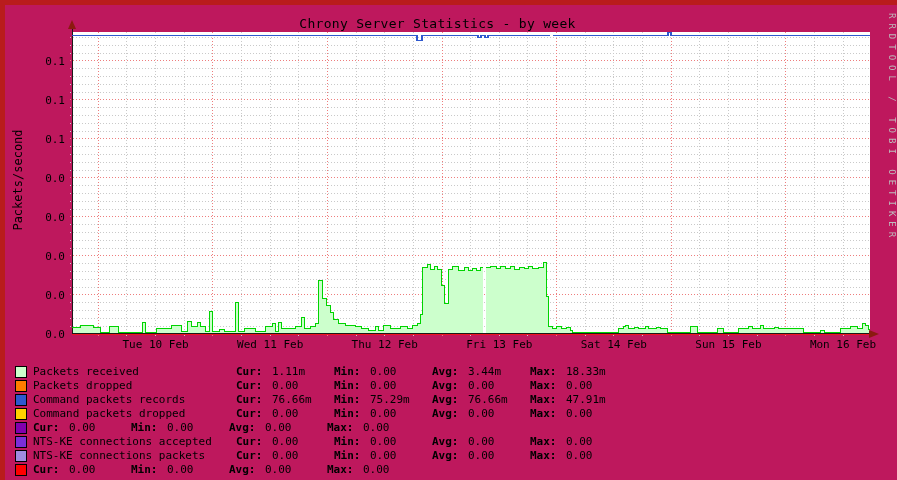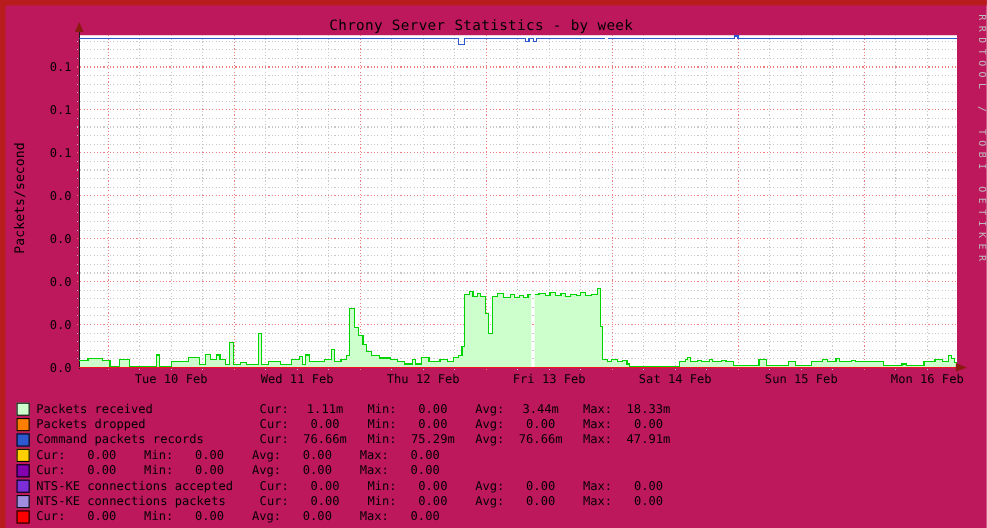--- a/index.html
+++ b/index.html
@@ -23,22 +23,22 @@
     position:absolute;top:8px;right:3px;
     writing-mode:vertical-rl;
     font-size:9px;letter-spacing:5px;color:#bdbdbd;white-space:nowrap;
   }
   svg.chart{position:absolute;left:0;top:0;}
   svg.chart text{font-family:"DejaVu Sans Mono","Liberation Mono",monospace;fill:#000;}
   .legend{position:absolute;left:0;top:360px;width:100%;font-size:11px;}
   .lrow{display:flex;align-items:center;height:14px;line-height:14px;}
   .sw{width:10px;height:10px;border:1px solid #000;margin:0 6px 0 10px;flex:none;}
   .lbl{width:203px;white-space:nowrap;}
-  .k{width:36px;white-space:pre;}
-  .v{width:47px;text-align:center;margin-right:15px;white-space:pre;}
+  .k{width:36px;white-space:pre;font-weight:bold;}
+  .v{width:47px;text-align:left;margin-right:15px;white-space:pre;}
 </style>
 </head>
 <body>
 
 <div class="frame">
   <div class="title">Chrony Server Statistics - by week</div>
   <div class="ylab">Packets/second</div>
   <div class="wm">RRDTOOL / TOBI OETIKER</div>
 
   <svg class="chart" width="897" height="352" xmlns="http://www.w3.org/2000/svg">
@@ -192,20 +192,21 @@
         <span class="k">Min:</span>
         <span class="v">75.29m</span>
         <span class="k">Avg:</span>
         <span class="v">76.66m</span>
         <span class="k">Max:</span>
         <span class="v">47.91m</span>
       </div>
 
     <div class="lrow">
       <span class="sw" style="background: rgb(255, 208, 0);"></span>
+      <span class="lbl">Command packets dropped</span>
     <span class="k">Cur:</span>
         <span class="v">0.00</span>
         <span class="k">Min:</span>
         <span class="v">0.00</span>
         <span class="k">Avg:</span>
         <span class="v">0.00</span>
         <span class="k">Max:</span>
         <span class="v">0.00</span>
       </div>
 

